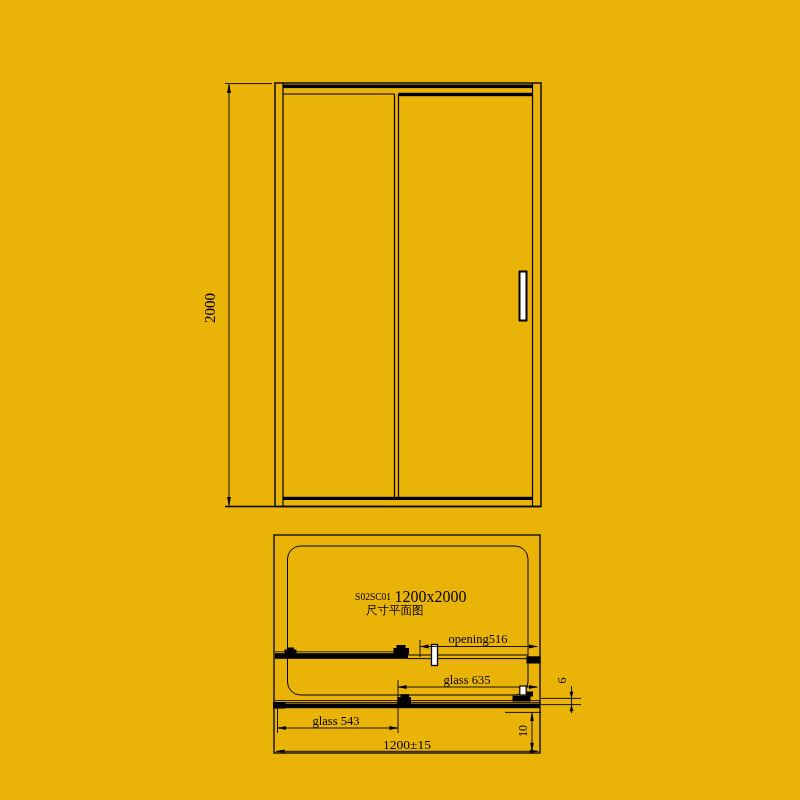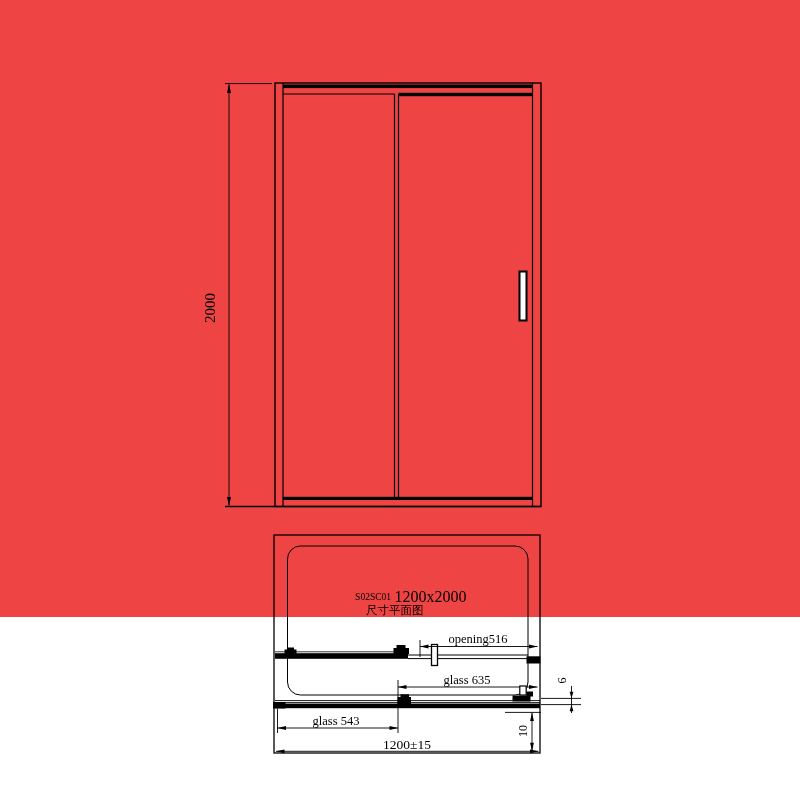--- a/index.html
+++ b/index.html
@@ -6,22 +6,22 @@
     margin: 0;
     padding: 0;
     background: #ffffff;
     width: 800px;
     height: 800px;
     overflow: hidden;
   }
   .canvas-wrap {
     position: relative;
     width: 800px;
-    height: 617px;
-    background: #ef4444;
+    height: 800px;
+    background: #eab308;
   }
   svg {
     display: block;
   }
   text {
     font-family: "Liberation Serif", serif;
     fill: #000000;
   }
   .dim-text { font-size: 12.5px; }
   .dim-text-lg { font-size: 13.5px; }

